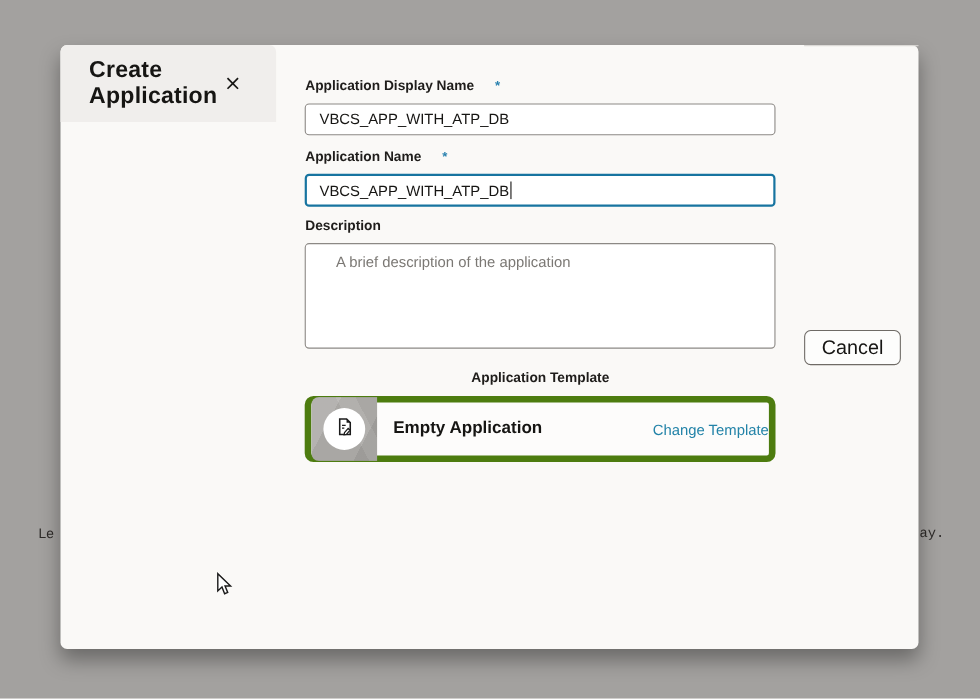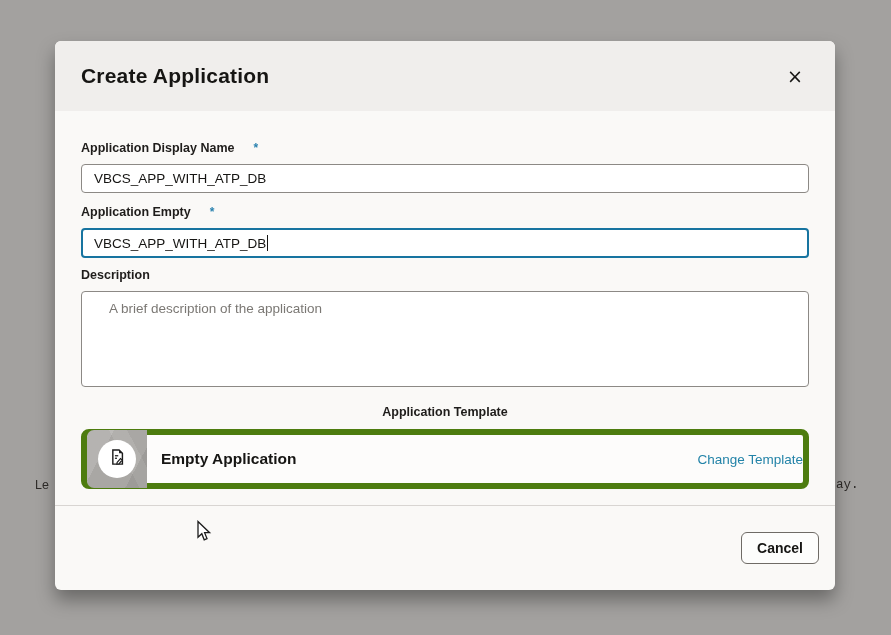--- a/index.html
+++ b/index.html
@@ -18,21 +18,21 @@
   .backdrop-text.left  { left:35px;text-align:center; }
   .backdrop-text.right { left:836px;font-family:Liberation Mono, monospace; }
 
   
   .dialog {
     position:absolute; left:55px; top:41px;
     width:780px; height:549px;
     background:#faf9f7;
     border-radius:6px;
     box-shadow:0 10px 18px rgba(0,0,0,0.35);
-    display:flex; flex-direction:column;
+    display:flex; flex-direction:row;
   }
   .dialog-header {
     height:70px; flex:0 0 70px;
     background:#f0eeec;
     border-radius:6px 6px 0 0;
     display:flex; align-items:center;
     padding:0 26px;
   }
   .dialog-title { font-size:21px; font-weight:700; color:#161513; letter-spacing:0.2px; }
   .close-btn {
@@ -111,21 +111,21 @@
   }
 
   .dialog-footer {
     flex:0 0 85px;
     border-top:1px solid #d8d5d2;
     display:flex; align-items:center; justify-content:flex-end;
     padding-right:16px;
   }
   .btn {
     font-family:"Liberation Sans", sans-serif;
-    font-size:14px; font-weight:700;
+    font-size:18px; font-weight:400;
     border-radius:6px; cursor:pointer;
     padding:7px 15px; line-height:16px;
   }
   .btn-cancel {
     background:#fdfdfc; color:#161513;
     border:1px solid #6f6b66;
   }
   .annotation-box {
     display:inline-flex;
     border:3px solid #e6190e;
@@ -153,21 +153,21 @@
 
   <div class="dialog-body">
 
     <div class="field-label">
       <span>Application Display Name</span>
       <span class="required-star">*</span>
     </div>
     <input class="text-input" type="text" readonly="" value="VBCS_APP_WITH_ATP_DB" style="">
 
     <div class="field-label">
-      <span>Application Empty</span>
+      <span>Application Name</span>
       <span class="required-star">*</span>
     </div>
     <div class="textbox-focused" role="textbox">
       <span>VBCS_APP_WITH_ATP_DB</span>
       <span class="caret"></span>
     </div>
 
     <div class="field-label">
       <span>Description</span>
     </div>

